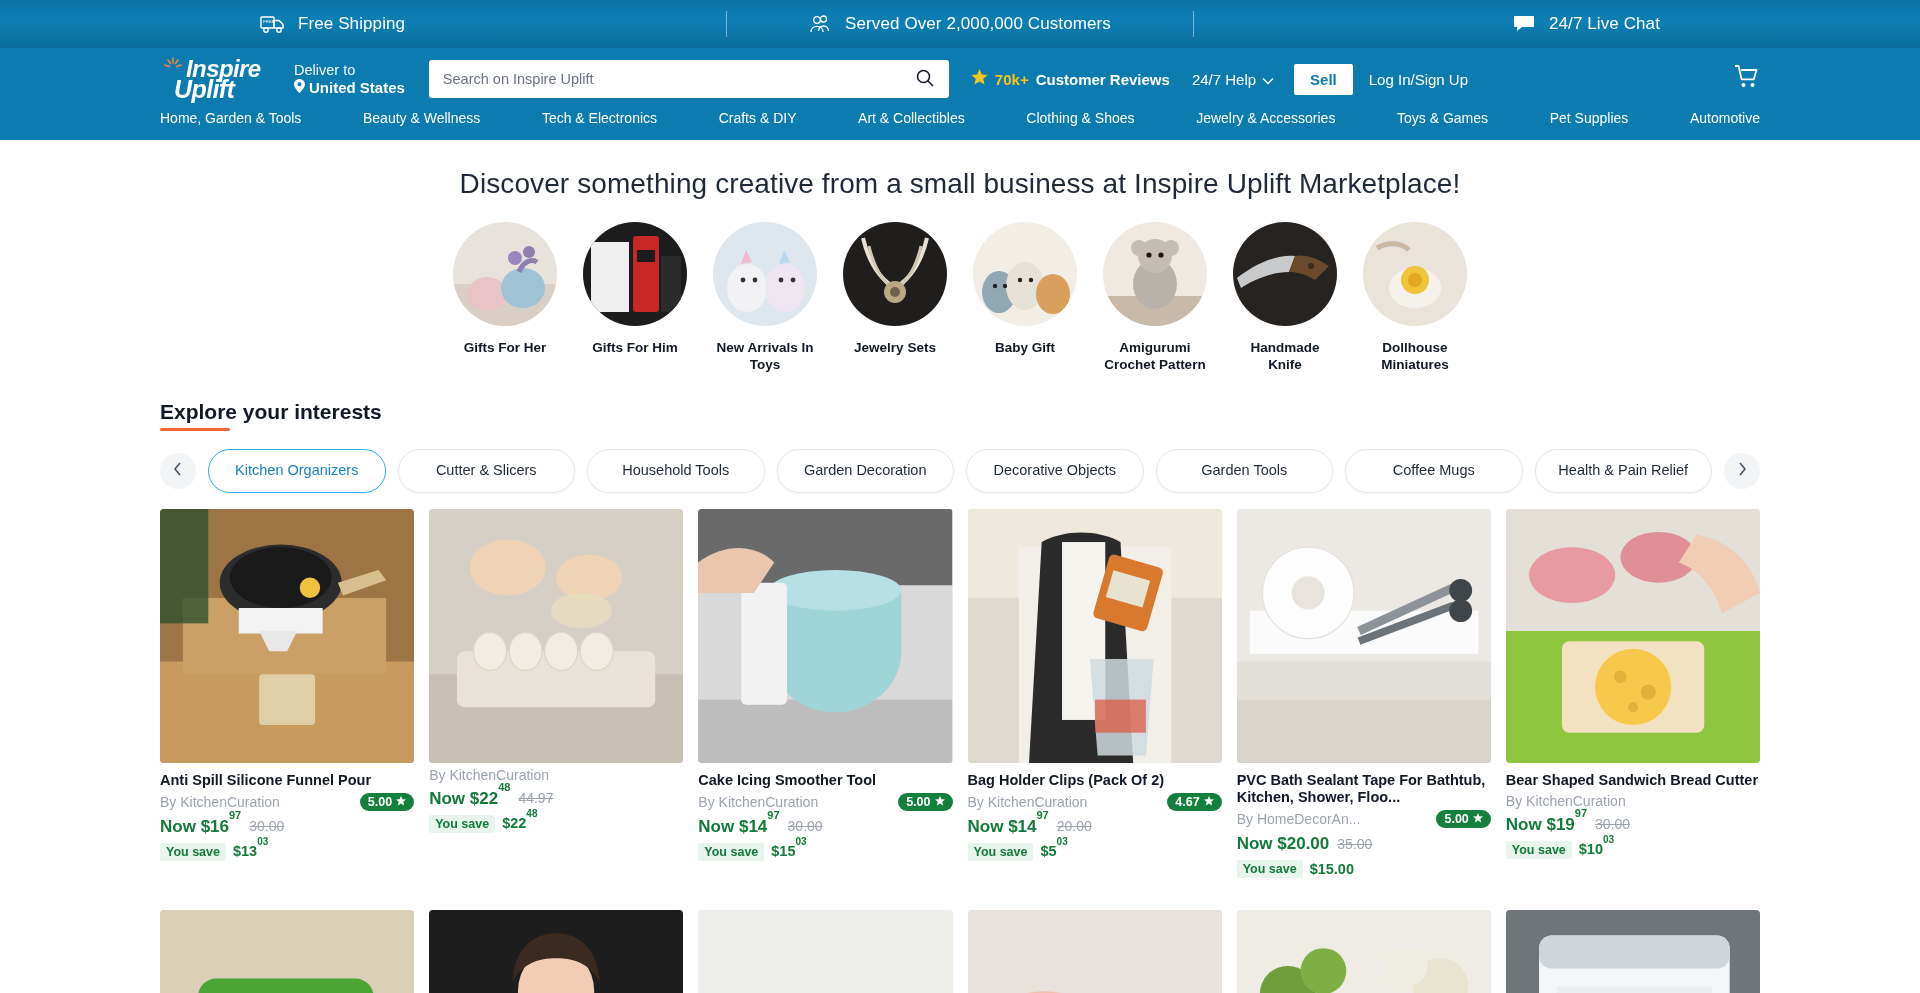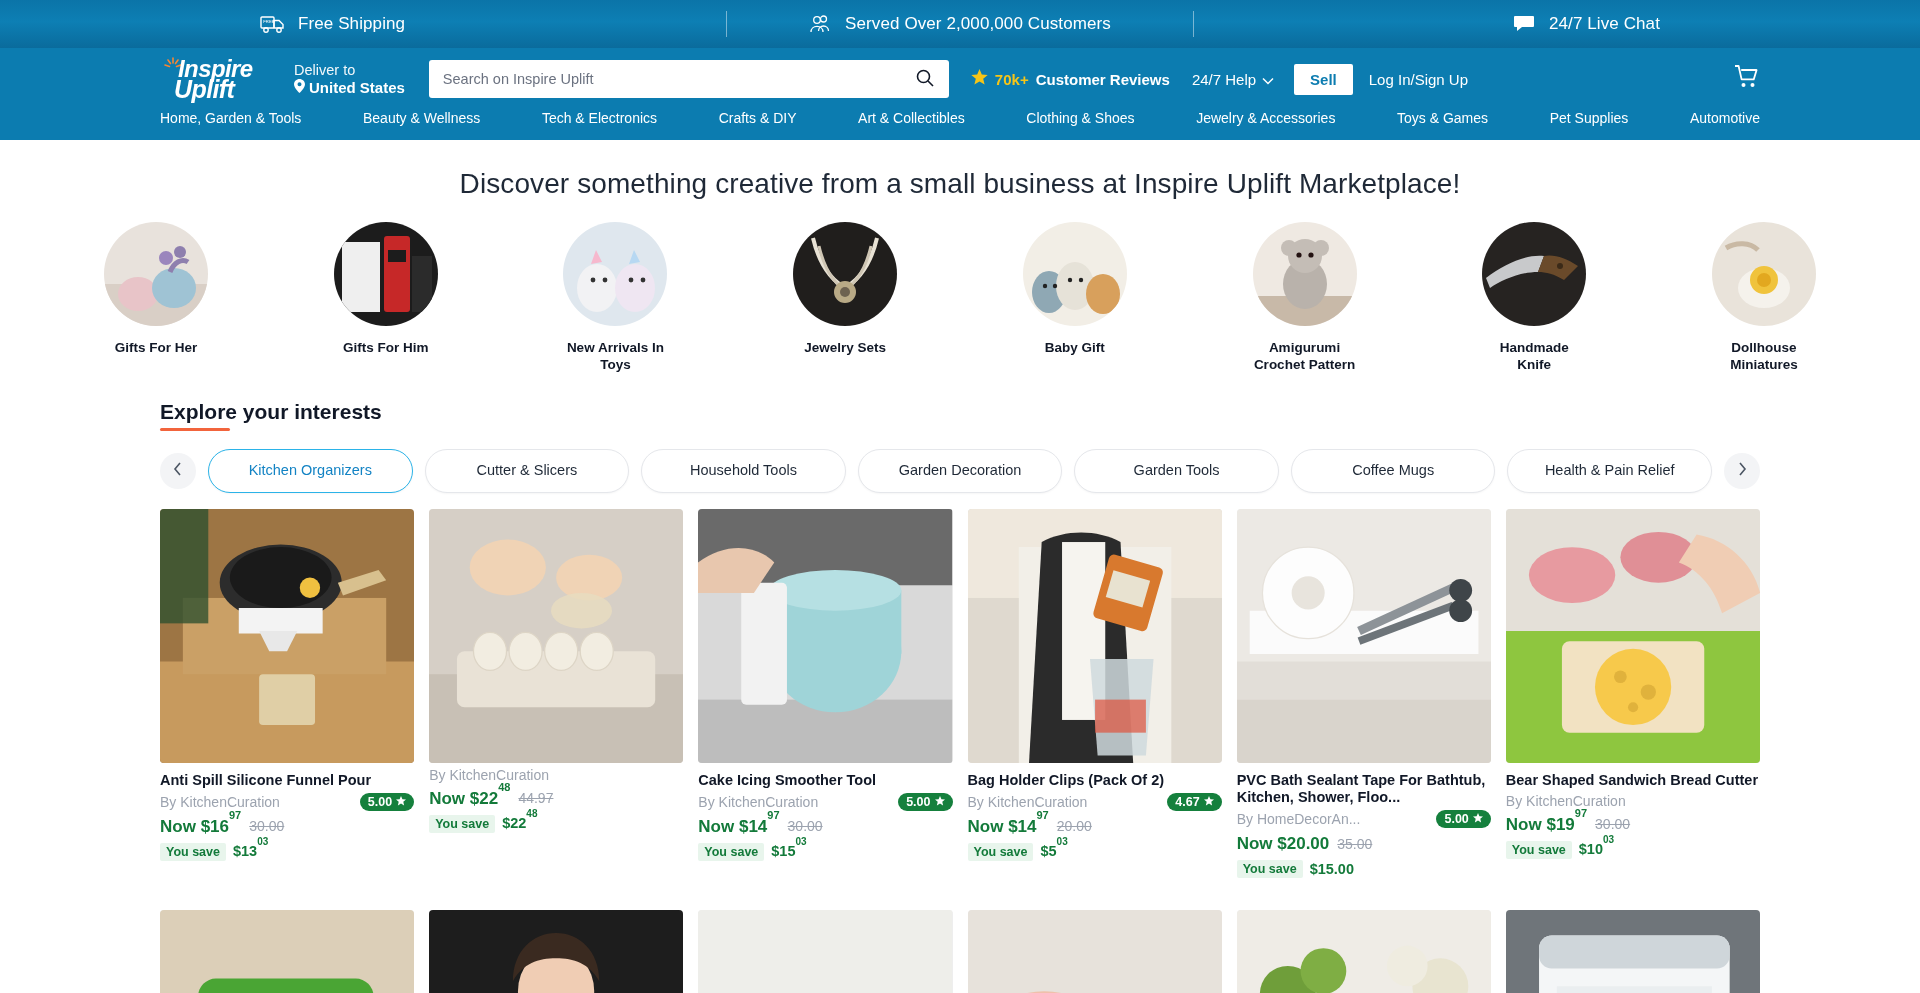--- a/index.html
+++ b/index.html
@@ -53,21 +53,21 @@
     gap: 0;
   }
   .logo {
     width: 118px;
     height: 46px;
     position: relative;
     flex: none;
     color: #ffffff;
   }
   .logo-text1 {
-    position: absolute; left: 18px; top: -1px;
+    position: absolute; left: 26px; top: -1px;
     font-size: 24px; font-weight: 700; letter-spacing: -.6px;
     font-style: italic;
   }
   .logo-text2 {
     position: absolute; left: 14px; top: 19px;
     font-size: 25px; font-weight: 700; letter-spacing: -.6px;
     font-style: italic;
   }
   .logo-spark {
     position: absolute; left: 2px; top: 0px; width: 22px; height: 22px;
@@ -150,21 +150,21 @@
     font-size: 28px;
     font-weight: 400;
     color: #1f2937;
     padding: 28px 0 22px;
     letter-spacing: .1px;
   }
 
   
   .circles {
     display: flex;
-    justify-content: space-between;
+    justify-content: center;
     gap: 26px;
     padding: 0 104px;
   }
   .circle-item { width: 104px; text-align: center; cursor: pointer; }
   .circle-img {
     width: 104px; height: 104px; border-radius: 50%;
     overflow: hidden; position: relative;
   }
   .circle-label {
     margin-top: 13px;
@@ -550,20 +550,21 @@
       <svg width="12" height="16" viewBox="0 0 12 16" fill="none" stroke="#4b5563" stroke-width="1.6">
           <path d="M8 2L3 8l5 6"></path>
         </svg>
     </span>
   </button>
 
   <div class="pill active">Kitchen Organizers</div>
   <div class="pill">Cutter &amp; Slicers</div>
   <div class="pill">Household Tools</div>
   <div class="pill">Garden Decoration</div>
+  <div class="pill">Decorative Objects</div>
   <div class="pill">Garden Tools</div>
   <div class="pill">Coffee Mugs</div>
   <div class="pill">Health &amp; Pain Relief</div>
 
   <button class="arrow-btn">
     <span>
       <svg width="12" height="16" viewBox="0 0 12 16" fill="none" stroke="#4b5563" stroke-width="1.6">
           <path d="M4 2l5 6-5 6"></path>
         </svg>
     </span>

